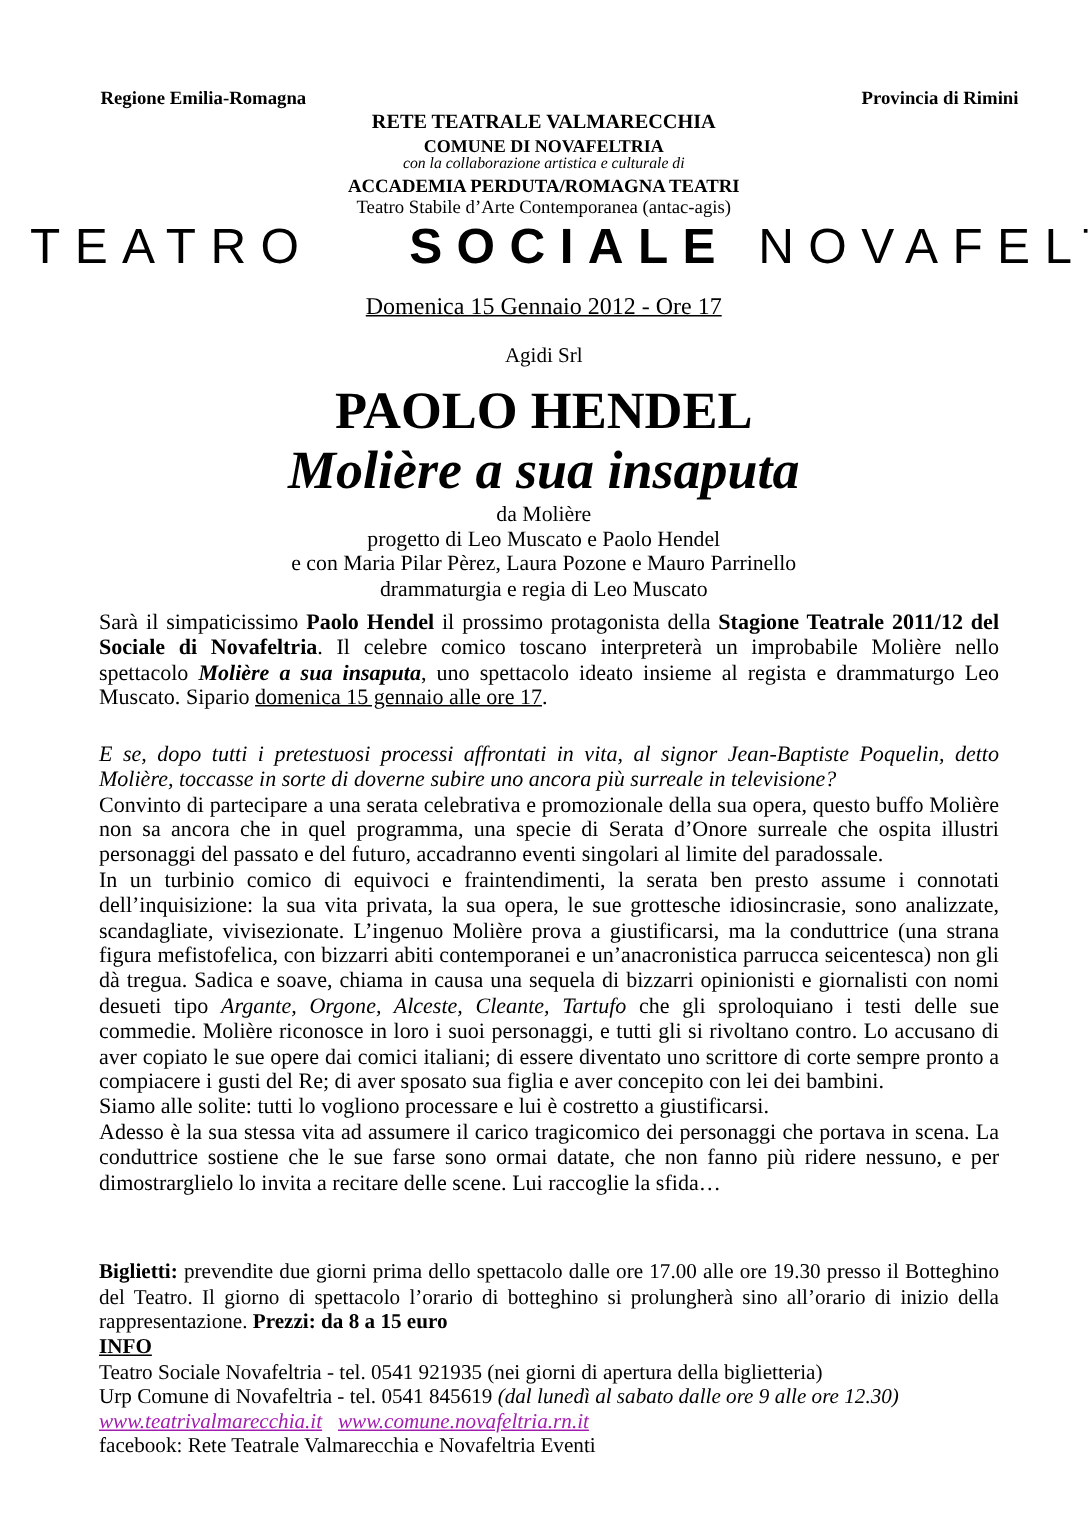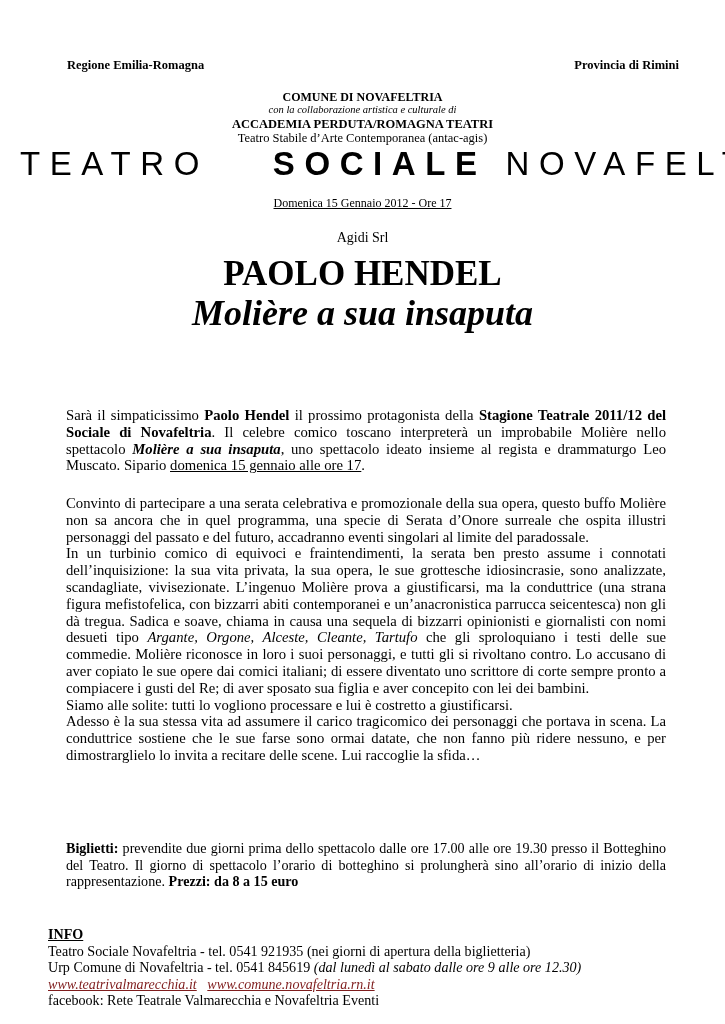--- a/index.html
+++ b/index.html
@@ -9,62 +9,70 @@
   .hdr-left { position:absolute; left:67px; top:58px; font-size:12.5px; font-weight:bold; }
   .hdr-right { position:absolute; right:46px; top:58px; font-size:12.5px; font-weight:bold; }
   .center { position:absolute; left:0; width:725px; text-align:center; }
   .rete { top:73px; font-size:13.5px; font-weight:bold; }
   .comune { top:90px; font-size:12px; font-weight:bold; }
   .collab { top:104px; font-size:10.5px; font-style:italic; }
   .accad { top:117px; font-size:12.5px; font-weight:bold; }
   .stabile { top:131px; font-size:12.5px; }
   .big-title { top:145px; font-family:"Liberation Sans", sans-serif; font-size:33px; letter-spacing:9.6px; white-space:nowrap; left:20px; width:690px; text-align:center; }
   .big-title b { font-weight:bold;margin-left:45px; }
-  .date { top:196px; font-size:12px; }
+  .date { top:196px; font-size:16px; }
   .date span { text-decoration:underline; }
   .producer { top:230px; font-size:14px; }
   .artist { top:254px; font-size:35px; font-weight:bold; }
   .show { top:292px; font-size:36px; font-weight:bold; font-style:italic; }
   .credits { top:335px; font-size:14.5px; line-height:16.5px; }
   .body { position:absolute; left:66px; width:600px; font-size:14.7px; line-height:16.8px; text-align:justify; }
   .p1 { top:407px; }
   .p2 { top:495px; }
   .p3 { top:840px; }
-  .info { position:absolute; left:48px; top:890px; font-size:14.1px; line-height:16.6px; white-space:nowrap; }
-  .u { text-decoration:underline;margin-top:36px; }
+  .info { position:absolute; left:66px; top:890px; font-size:14.1px; line-height:16.6px; white-space:nowrap; }
+  .u { text-decoration:underline; }
   .i { font-style:italic; }
   .b { font-weight:bold; }
-  a { color:#7f1d1d;text-align:right; }
+  a { color:#a21caf;text-align:right; }
 </style>
 </head>
 <body>
 
 <div class="page">
 
   <div class="hdr-left">Regione Emilia-Romagna</div>
   <div class="hdr-right">Provincia di Rimini</div>
+  <div class="center rete">RETE TEATRALE VALMARECCHIA</div>
   <div class="center collab">con la collaborazione artistica e culturale di</div>
   <div class="center comune">COMUNE DI NOVAFELTRIA</div>
   <div class="center accad">ACCADEMIA PERDUTA/ROMAGNA TEATRI</div>
   <div class="center stabile">Teatro Stabile d’Arte Contemporanea (antac-agis)</div>
 
   <div class="center big-title">
     <span>TEATRO</span>
     <b>SOCIALE</b>
     <span>NOVAFELTRIA</span>
   </div>
 
   <div class="center date"><span>Domenica 15 Gennaio 2012 - Ore 17</span></div>
   <div class="center producer">Agidi Srl</div>
   <div class="center artist">PAOLO HENDEL</div>
   <div class="center show">Molière a sua insaputa</div>
+  <div class="center credits">
+    <div>da Molière</div>
+    <div>progetto di Leo Muscato e Paolo Hendel</div>
+    <div>e con Maria Pilar Pèrez, Laura Pozone e Mauro Parrinello</div>
+    <div>drammaturgia e regia di Leo Muscato</div>
+  </div>
 
   <div class="body p1"><span>Sarà il simpaticissimo </span><b>Paolo Hendel</b><span> il prossimo protagonista della </span><b>Stagione Teatrale 2011/12 del Sociale di Novafeltria</b><span>. Il celebre comico toscano interpreterà un improbabile Molière nello spettacolo </span><b class="i">Molière a sua insaputa</b><span>, uno spettacolo ideato insieme al regista e drammaturgo Leo Muscato. Sipario </span><span class="u">domenica 15 gennaio alle ore 17</span><span>.</span></div>
 
   <div class="body p2">
+    <div class="i">E se, dopo tutti i pretestuosi processi affrontati in vita, al signor Jean-Baptiste Poquelin, detto Molière, toccasse in sorte di doverne subire uno ancora più surreale in televisione?</div>
     <div>Convinto di partecipare a una serata celebrativa e promozionale della sua opera, questo buffo Molière non sa ancora che in quel programma, una specie di Serata d’Onore surreale che ospita illustri personaggi del passato e del futuro,  accadranno eventi singolari al limite del paradossale.</div>
     <div><span>In un turbinio comico di equivoci e fraintendimenti, la serata ben presto assume i connotati dell’inquisizione: la sua vita privata, la sua opera, le sue grottesche idiosincrasie, sono analizzate, scandagliate, vivisezionate. L’ingenuo Molière prova a giustificarsi, ma la conduttrice (una strana figura mefistofelica, con bizzarri abiti contemporanei e un’anacronistica parrucca seicentesca) non gli dà tregua. Sadica e soave, chiama in causa una sequela di bizzarri opinionisti e giornalisti con nomi desueti tipo </span><span class="i">Argante, Orgone, Alceste, Cleante, Tartufo</span><span> che gli sproloquiano i testi delle sue commedie. Molière riconosce in loro i suoi personaggi, e tutti gli si rivoltano contro. Lo accusano di aver copiato le sue opere dai comici italiani; di essere diventato uno scrittore di corte sempre pronto a compiacere i gusti del Re; di aver sposato sua figlia e aver concepito con lei dei bambini.</span></div>
     <div>Siamo alle solite: tutti lo vogliono processare e lui è costretto a giustificarsi.</div>
     <div>Adesso è la sua stessa vita ad assumere il carico tragicomico dei personaggi che portava in scena. La conduttrice sostiene che le sue farse sono ormai datate, che non fanno più ridere nessuno, e per dimostrarglielo lo invita a recitare delle scene. Lui raccoglie la sfida…</div>
   </div>
 
   <div class="body p3" style="font-size:14.1px;line-height:16.6px;"><b>Biglietti:</b><span> prevendite due giorni prima dello spettacolo dalle ore 17.00 alle ore 19.30 presso il Botteghino del Teatro. Il giorno di spettacolo l’orario di botteghino si prolungherà sino all’orario di inizio della rappresentazione. </span><b>Prezzi: da 8 a 15 euro</b></div>
 
   <div class="info" style="top:890px;">
     <div class="b u">INFO</div>

